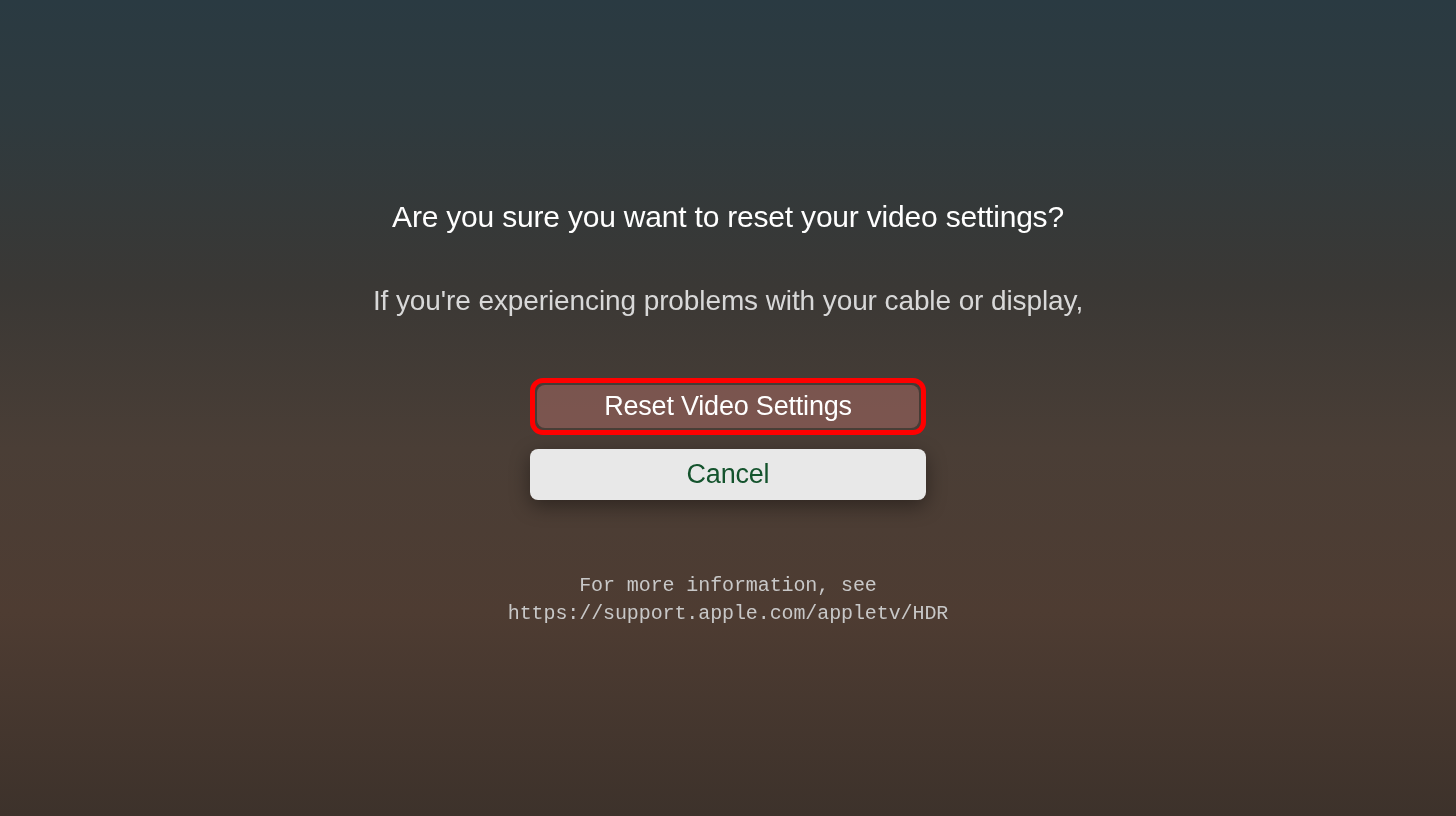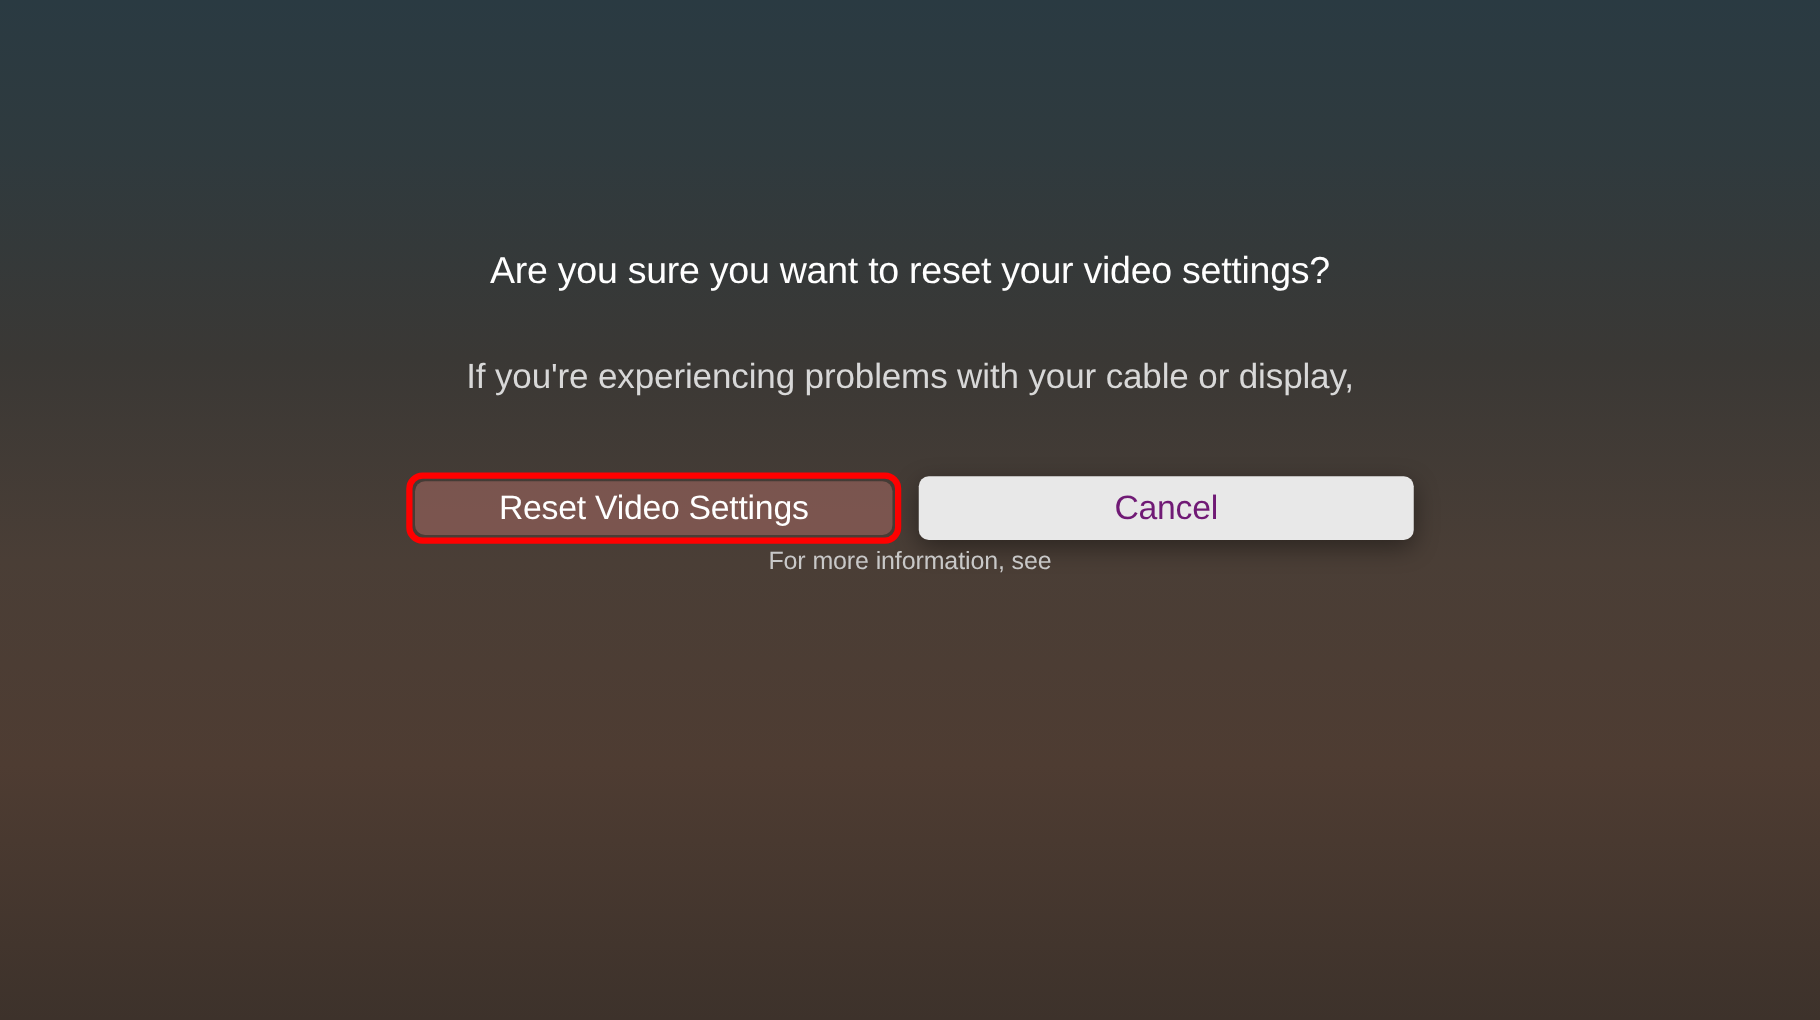--- a/index.html
+++ b/index.html
@@ -48,20 +48,21 @@
       font-weight: 400;
       margin-top: 48px;
       text-align: center;
       line-height: 1.35;
       letter-spacing: -0.1px;
     }
     
     .buttons {
       margin-top: 58px;
       display: flex;
+      flex-direction: column;
       align-items: center;
       gap: 14px;
     }
     
     .button {
       width: 396px;
       height: 51px;
       border-radius: 8px;
       font-size: 27px;
       font-weight: 400;
@@ -82,31 +83,33 @@
     .reset-btn {
       background: rgba(145, 95, 90, 0.7);
       color: #ffffff;
       width: 382px;
       height: 43px;
       font-size: 27px;
     }
     
     .cancel-btn {
       background: #e8e8e8;
-      color: #701a75;
+      color: #14532d;
       box-shadow: 0 6px 20px rgba(0, 0, 0, 0.4);
     }
     
     .footer {
       color: #c8c8c8;
       font-size: 20px;
       font-weight: 400;
+      margin-top: 72px;
       text-align: center;
       line-height: 1.4;
       letter-spacing: -0.1px;
+      font-family: Liberation Mono, monospace;
     }
   </style>
 </head>
 <body>
 
 <div class="screen">
 
   <h1 class="title">Are you sure you want to reset your video settings?</h1>
 
   <div class="description">
@@ -115,15 +118,16 @@
 
   <div class="buttons">
     <div class="reset-btn-wrapper">
       <button class="button reset-btn">Reset Video Settings</button>
     </div>
     <button class="button cancel-btn">Cancel</button>
   </div>
 
   <div class="footer">
     <span>For more information, see</span><br>
+    <span>https://support.apple.com/appletv/HDR</span>
   </div>
 
 </div>
 
 </body></html>

